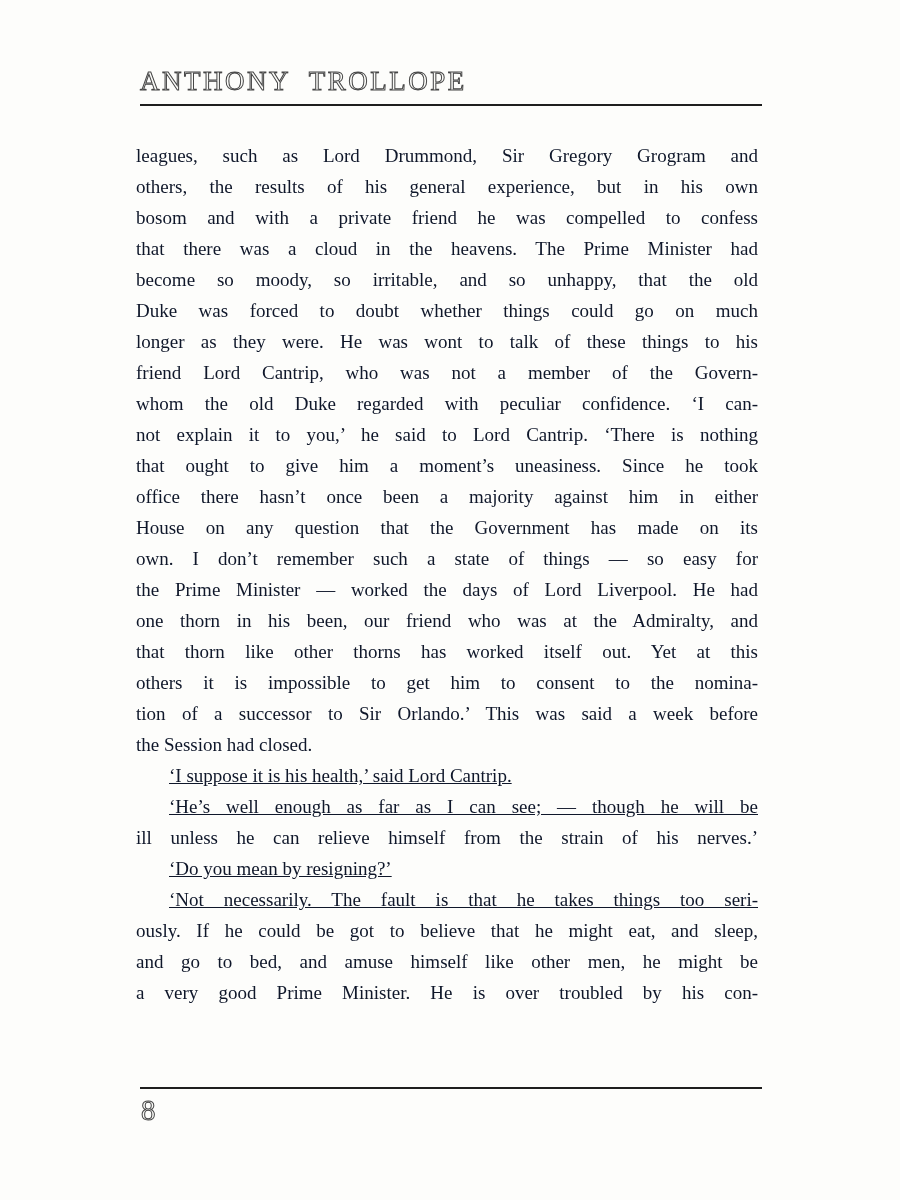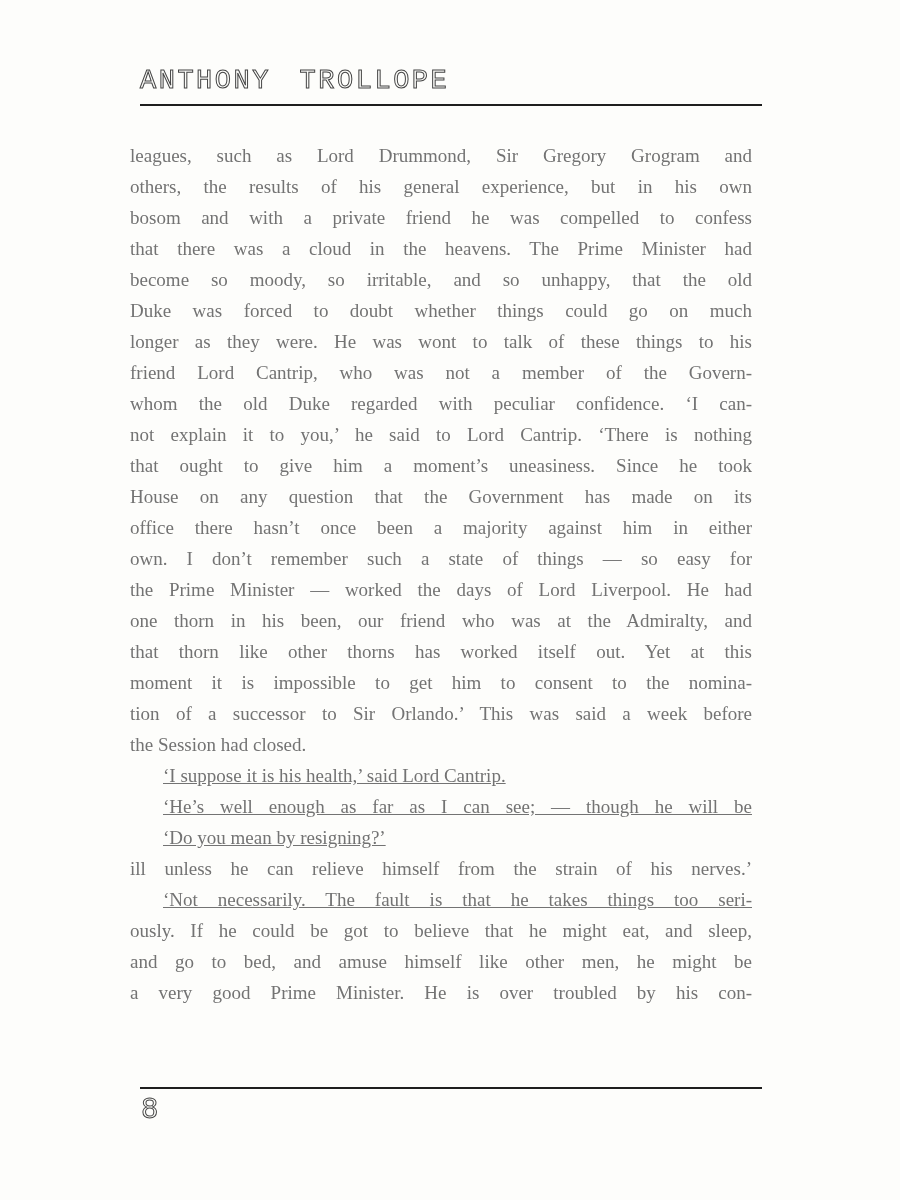--- a/index.html
+++ b/index.html
@@ -19,45 +19,45 @@
   .author {
     position: absolute;
     left: 140px;
     top: 66px;
     width: 622px;
     font-size: 27px;
     letter-spacing: 2.5px;
     word-spacing: 10px;
     white-space: nowrap;
   }
-  .engraved { color: #5a5a5a; font-family: Liberation Mono, monospace; }
+  .engraved { color: #5a5a5a; }
   @supports (-webkit-text-stroke: 1px #000) {
     .engraved {
       color: #fbfbf8;
       -webkit-text-stroke: 1px #474747;
       text-shadow: 0 0 0.5px rgba(70,70,70,0.35);
     }
   }
   .hrule {
     position: absolute;
     left: 140px;
     width: 622px;
     height: 2px;
     background: #1e1e1e;
   }
   .rule-top { top: 104px; }
   .rule-bottom { top: 1087px; }
 
   
   .textblock {
     position: absolute;
-    left: 130px;
+    left: 136px;
     top: 140px;
     width: 622px;
-    color: #737373;
+    color: #0f172a;
   }
   .line {
     height: 31px;
     line-height: 31px;
     font-size: 19px;
     text-align: justify;
     text-align-last: justify;
     overflow: hidden;
   }
   .line.last { text-align-last: left; }
@@ -85,33 +85,33 @@
     <div class="line">others, the results of his general experience, but in his own</div>
     <div class="line">bosom and with a private friend he was compelled to confess</div>
     <div class="line">that there was a cloud in the heavens. The Prime Minister had</div>
     <div class="line">become so moody, so irritable, and so unhappy, that the old</div>
     <div class="line">Duke was forced to doubt whether things could go on much</div>
     <div class="line">longer as they were. He was wont to talk of these things to his</div>
     <div class="line">friend Lord Cantrip, who was not a member of the Govern-</div>
     <div class="line">whom the old Duke regarded with peculiar confidence. ‘I can-</div>
     <div class="line">not explain it to you,’ he said to Lord Cantrip. ‘There is nothing</div>
     <div class="line">that ought to give him a moment’s uneasiness. Since he took</div>
+    <div class="line">office there hasn’t once been a majority against him in either</div>
     <div class="line">House on any question that the Government has made on its</div>
-    <div class="line">office there hasn’t once been a majority against him in either</div>
     <div class="line">own. I don’t remember such a state of things — so easy for</div>
     <div class="line">the Prime Minister — worked the days of Lord Liverpool. He had</div>
     <div class="line">one thorn in his been, our friend who was at the Admiralty, and</div>
     <div class="line">that thorn like other thorns has worked itself out. Yet at this</div>
-    <div class="line">moment it is impossible to get him to consent to the nomina-</div>
+    <div class="line">others it is impossible to get him to consent to the nomina-</div>
     <div class="line">tion of a successor to Sir Orlando.’ This was said a week before</div>
     <div class="line last">the Session had closed.</div>
     <div class="line last indent">‘I suppose it is his health,’ said Lord Cantrip.</div>
     <div class="line indent">‘He’s well enough as far as I can see; — though he will be</div>
+    <div class="line">ill unless he can relieve himself from the strain of his nerves.’</div>
     <div class="line last indent">‘Do you mean by resigning?’</div>
-    <div class="line">ill unless he can relieve himself from the strain of his nerves.’</div>
     <div class="line indent">‘Not necessarily. The fault is that he takes things too seri-</div>
     <div class="line">ously. If he could be got to believe that he might eat, and sleep,</div>
     <div class="line">and go to bed, and amuse himself like other men, he might be</div>
     <div class="line">a very good Prime Minister. He is over troubled by his con-</div>
   </div>
 
   <div class="hrule rule-bottom"></div>
 
   <div class="pagenum engraved">8</div>
 

